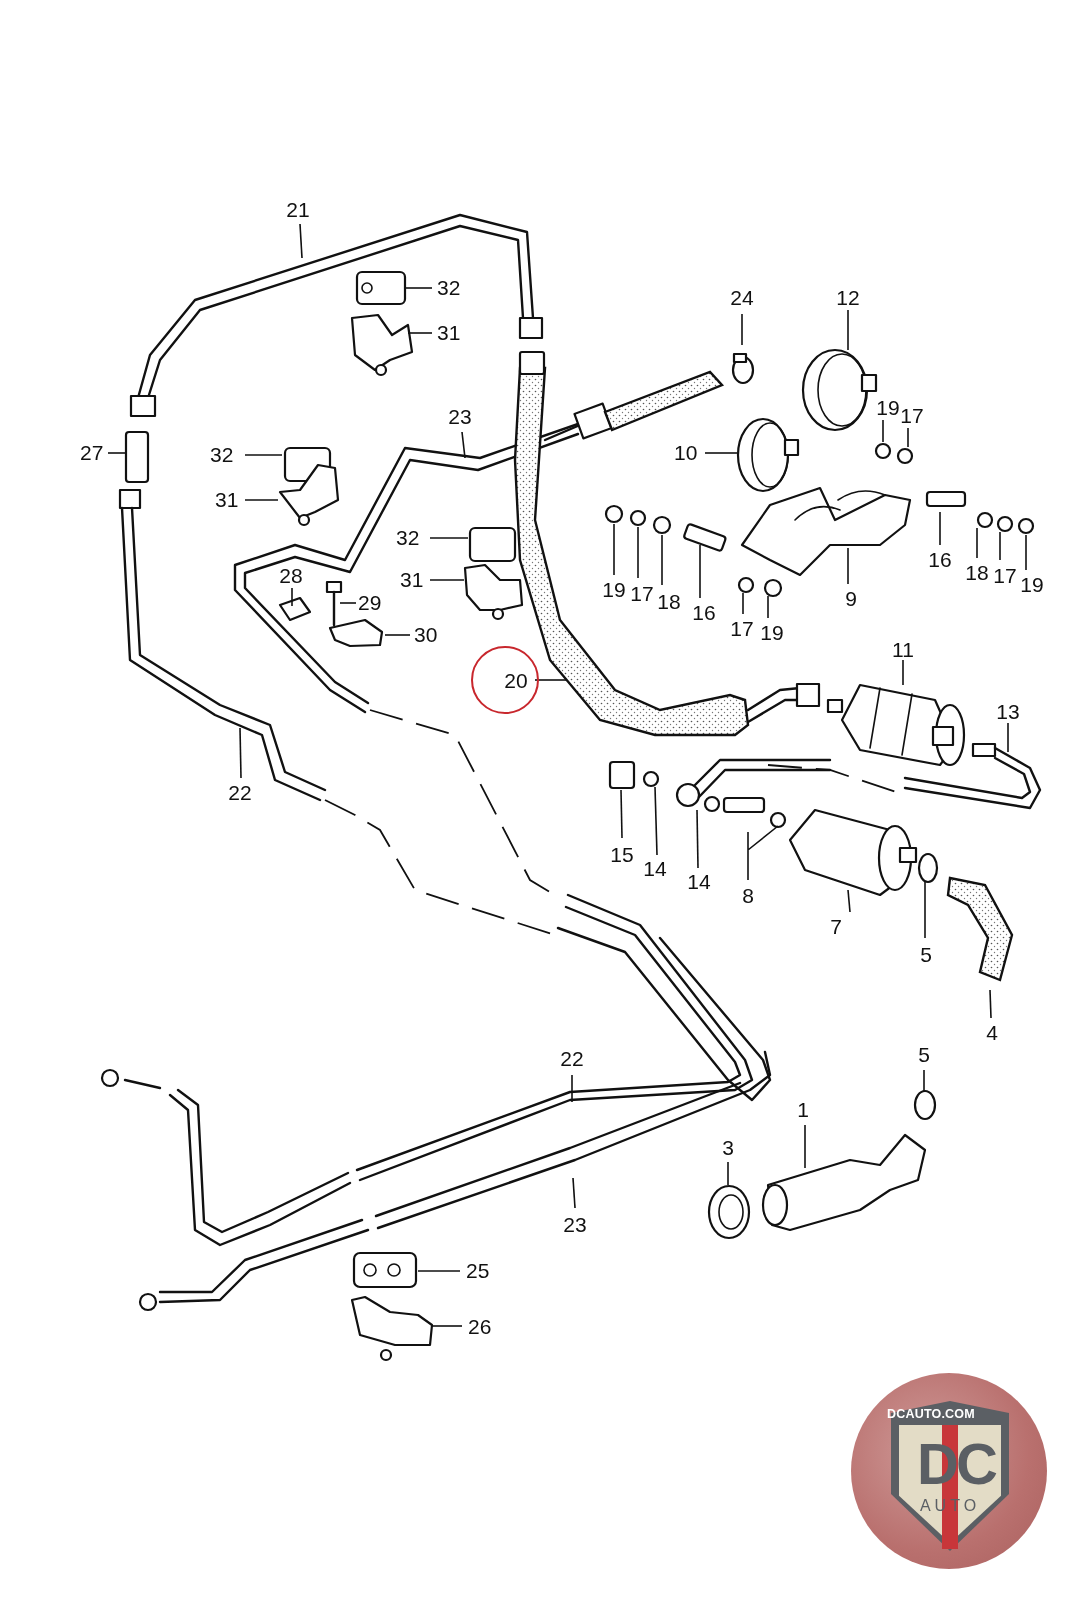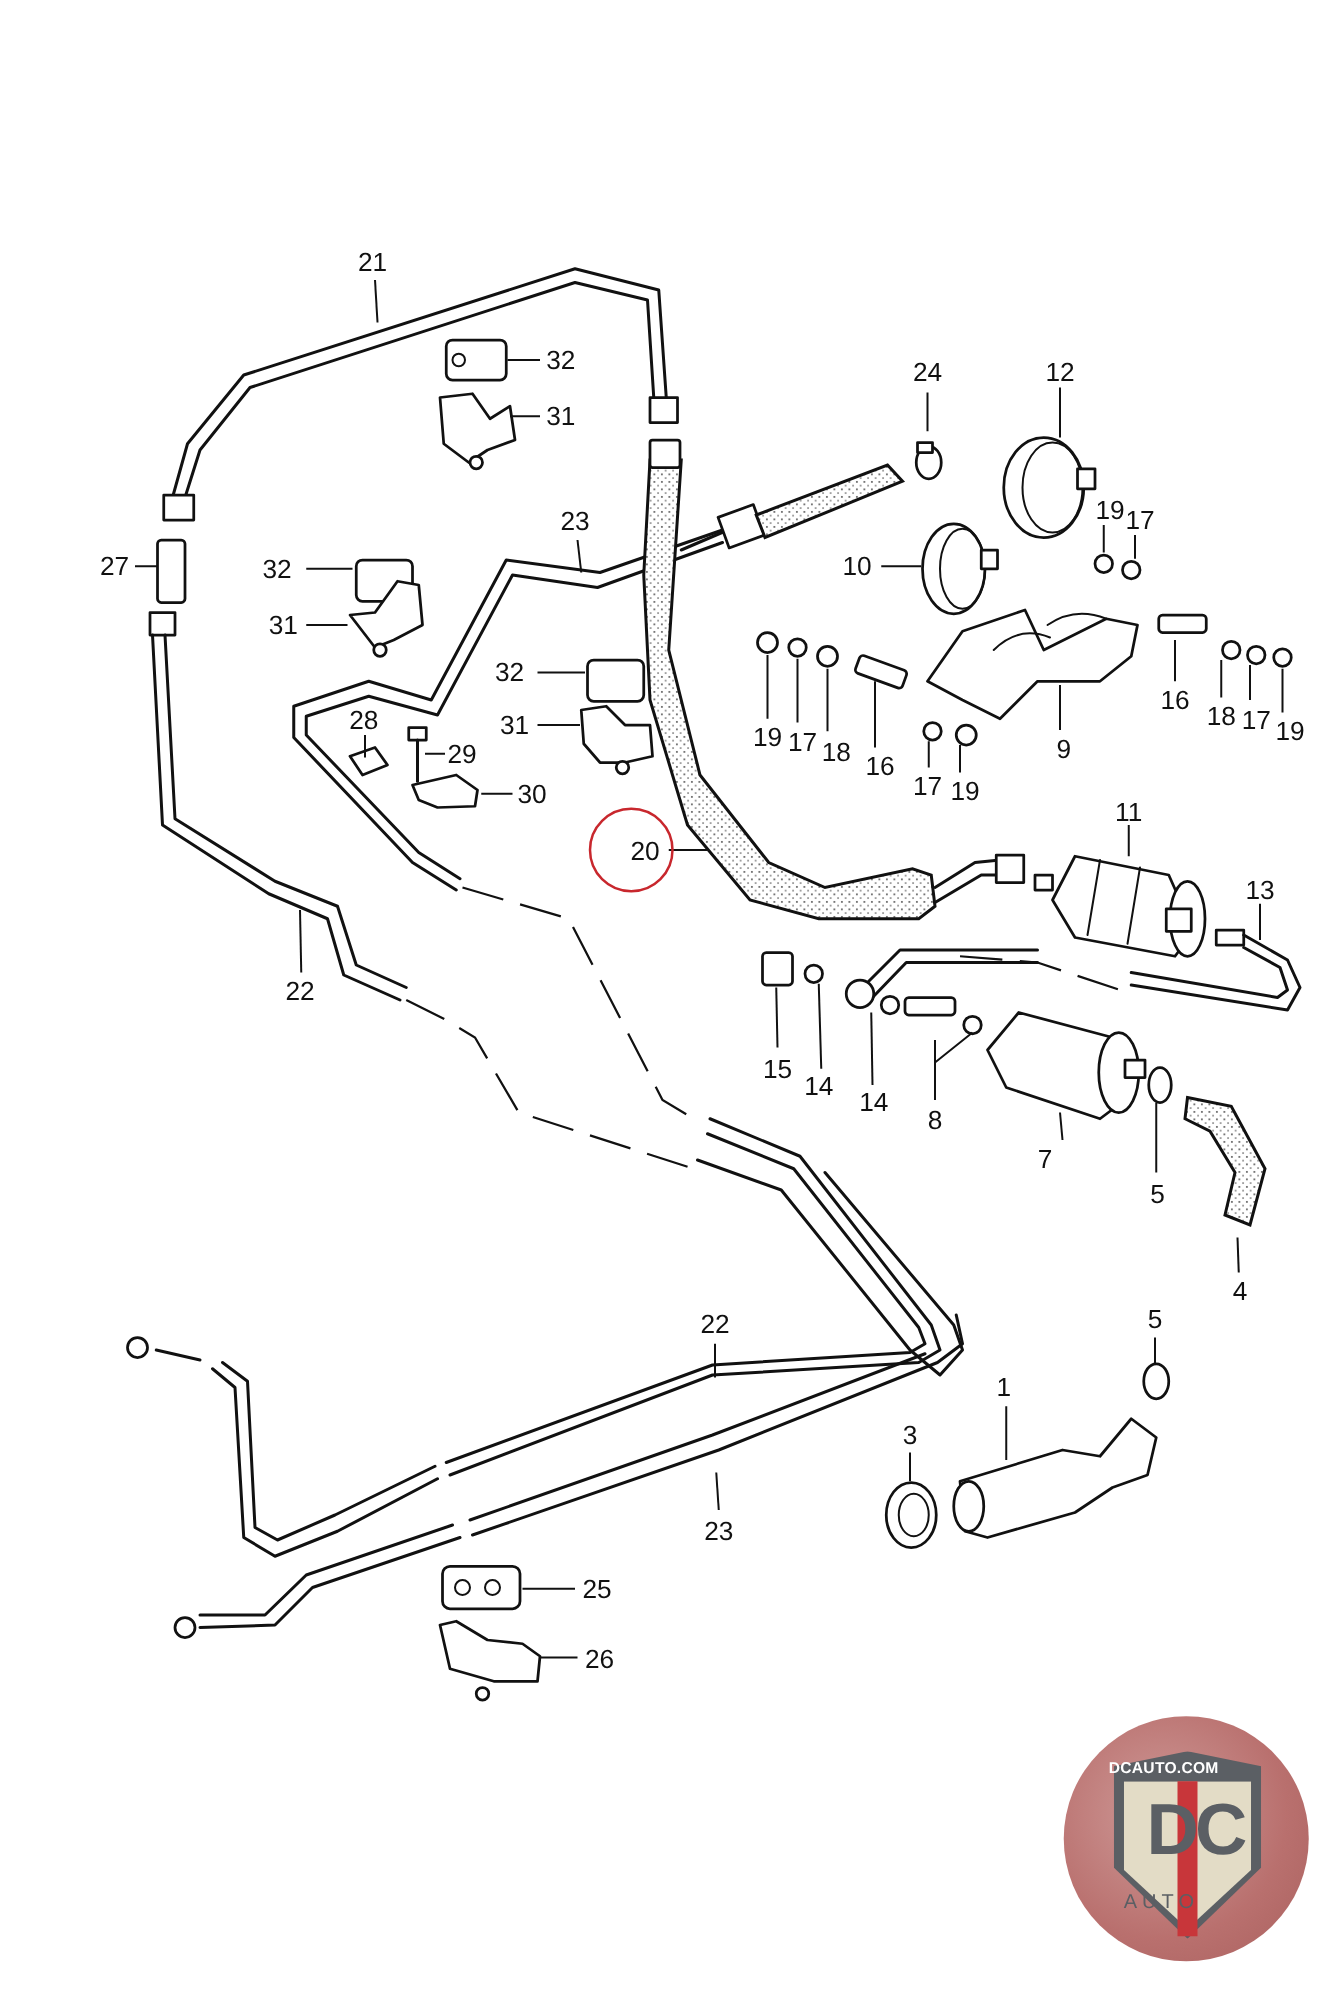--- a/index.html
+++ b/index.html
@@ -20,21 +20,21 @@
           overflow: hidden; }
   #logo .shield { position: absolute; left: 40px; top: 28px; width: 118px; height: 150px;
           background: #5b5f64; clip-path: polygon(0 8%, 50% 0, 100% 8%, 100% 62%, 50% 100%, 0 62%); }
   #logo .shield-inner { position: absolute; left: 48px; top: 52px; width: 102px; height: 118px;
           background: #e3dcc6; clip-path: polygon(0 0, 100% 0, 100% 60%, 50% 100%, 0 60%); }
   #logo .stripe { position: absolute; left: 91px; top: 52px; width: 16px; height: 124px; background: #c8363a; }
   #logo .site { position: absolute; left: 36px; top: 34px; width: 126px; text-align: left;
           color: #fff; font-weight: bold; font-size: 12.5px; letter-spacing: 0.2px; }
   #logo .mono { position: absolute; left: 48px; top: 62px; width: 114px; text-align: center;
           color: #5b5f64; font-weight: bold; font-size: 58px; line-height: 58px; letter-spacing: -3px; }
-  #logo .sub { position: absolute; left: 48px; top: 140px; width: 102px; 
+  #logo .sub { position: absolute; left: 48px; top: 124px; width: 102px; text-align: center;
           color: #5b5f64; font-size: 16px; letter-spacing: 4px; }
 </style>
 </head>
 <body>
 
 <svg id="diagram" viewBox="0 0 1067 1600" xmlns="http://www.w3.org/2000/svg">
   <defs>
     <pattern id="dots" width="6" height="6" patternUnits="userSpaceOnUse">
       <rect width="6" height="6" fill="#fff"></rect>
       <circle cx="1.5" cy="1.5" r="0.8" fill="#555"></circle>

